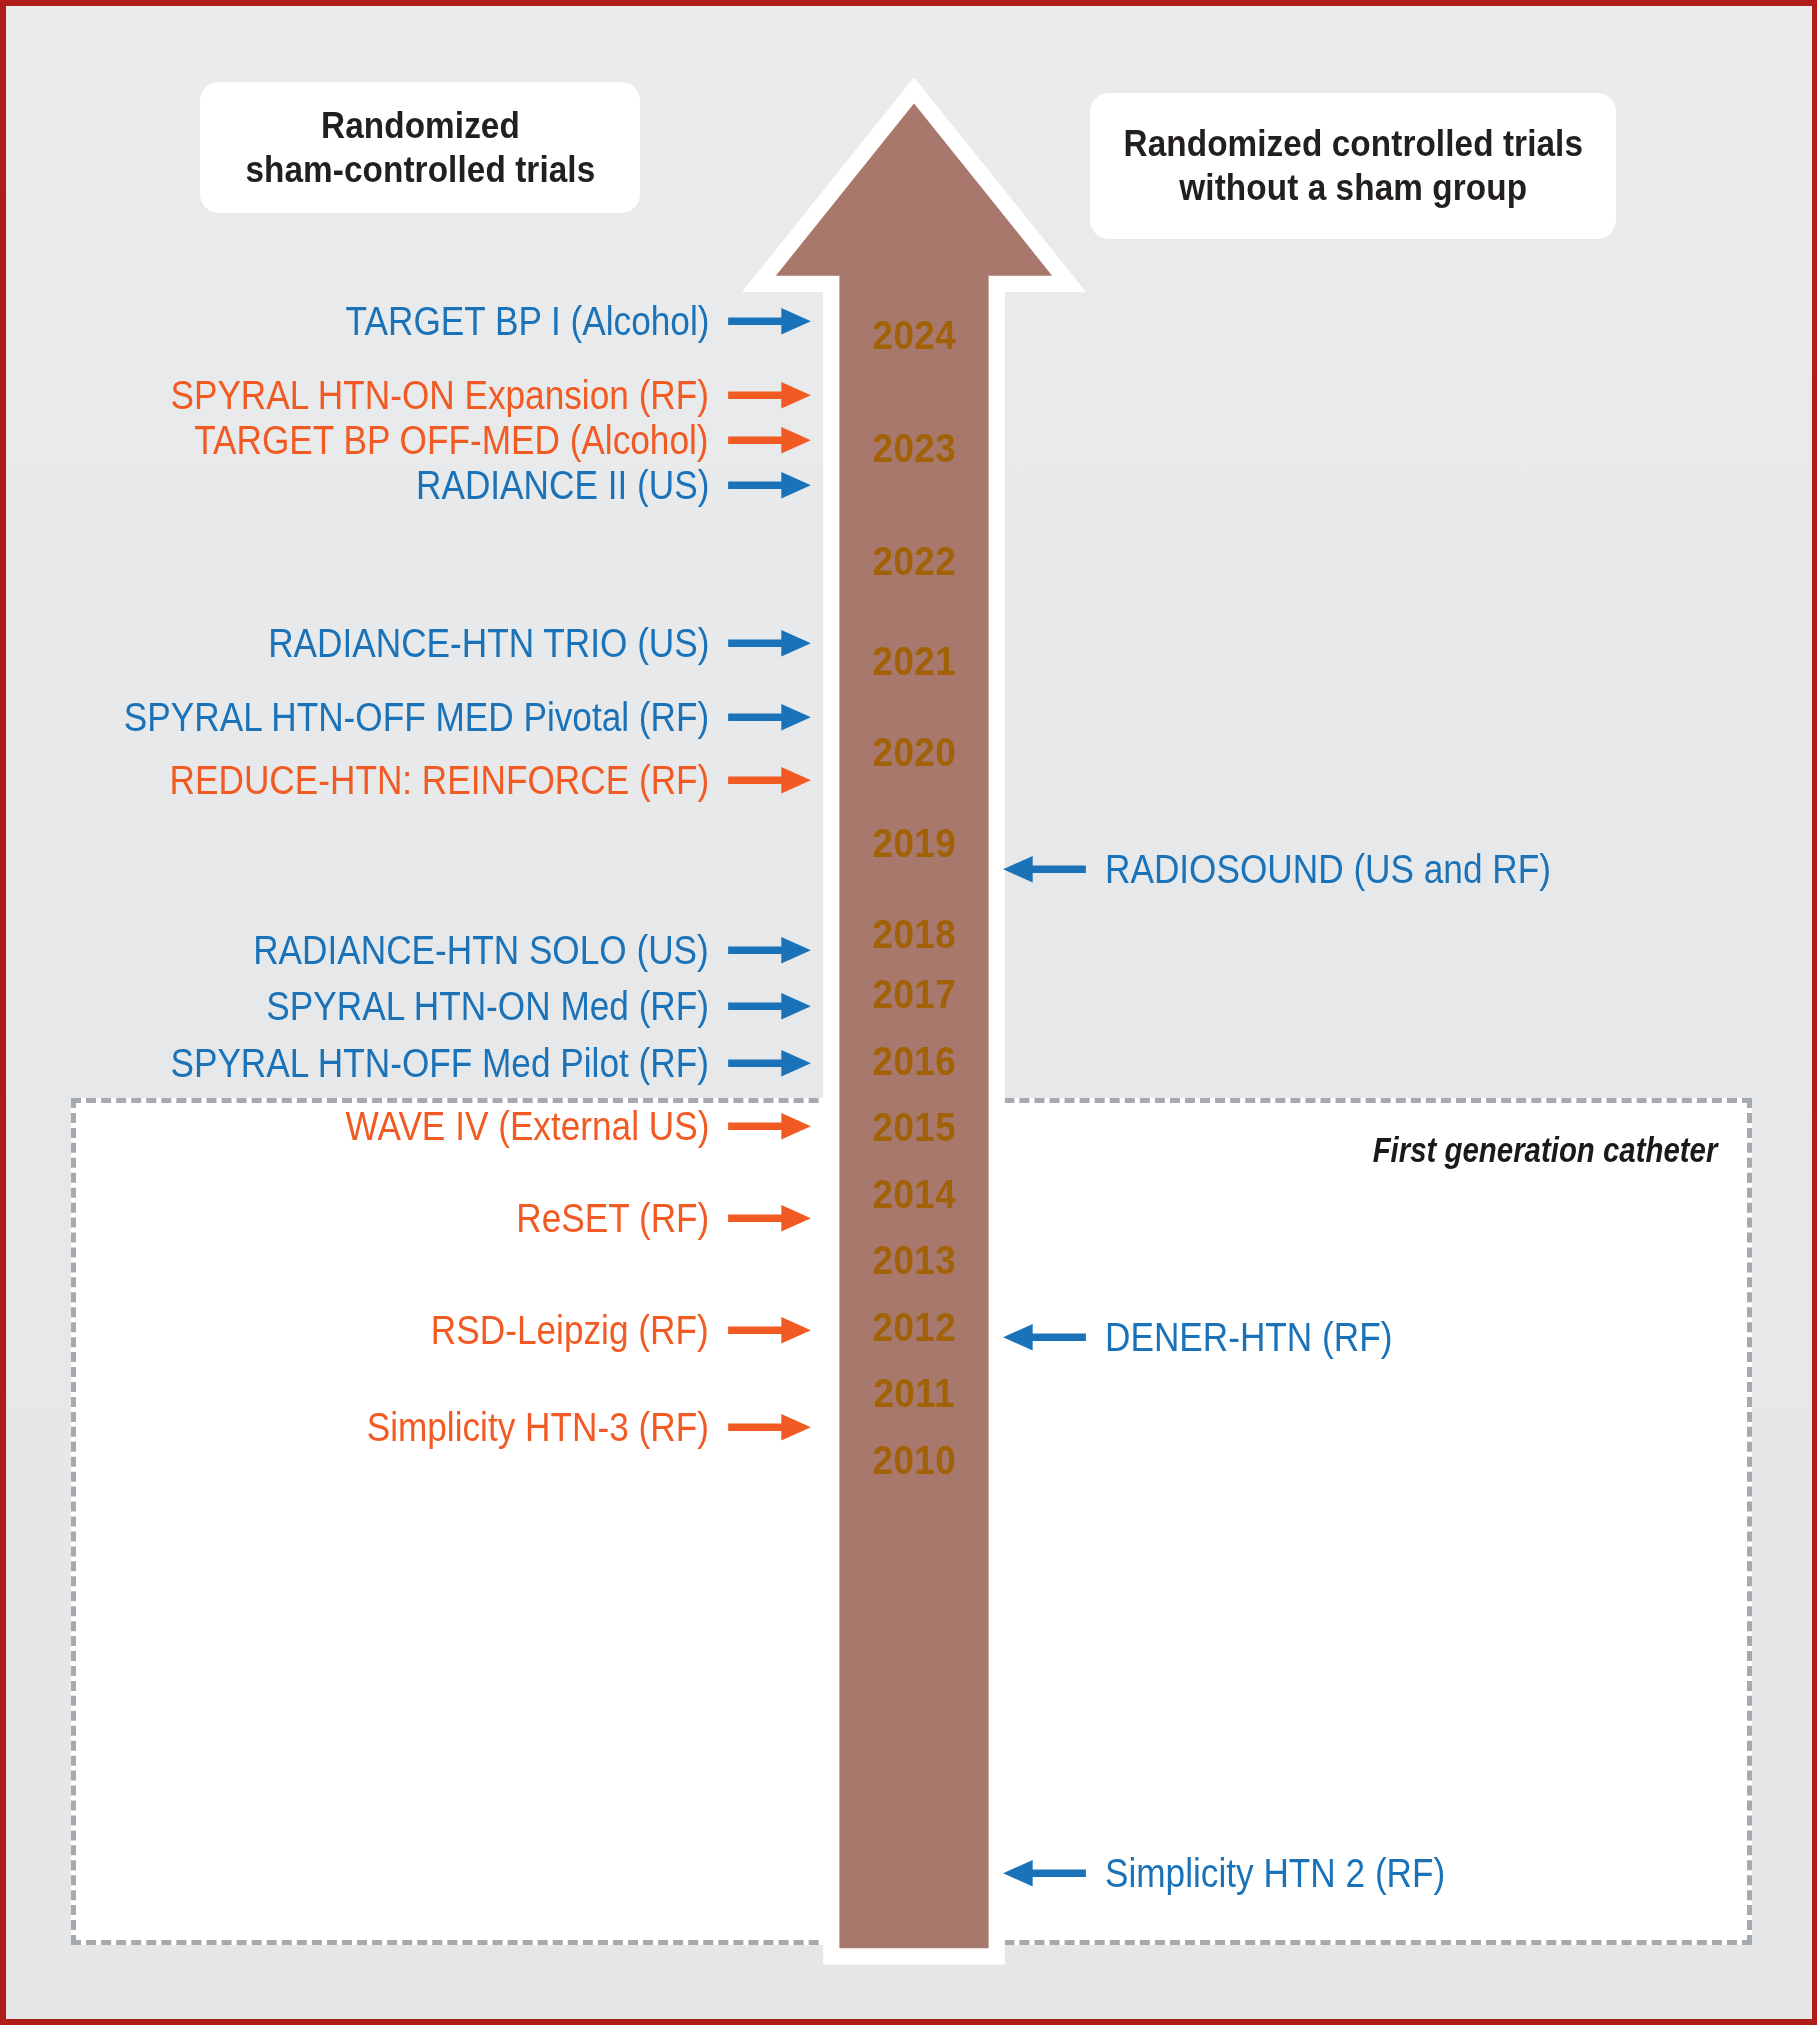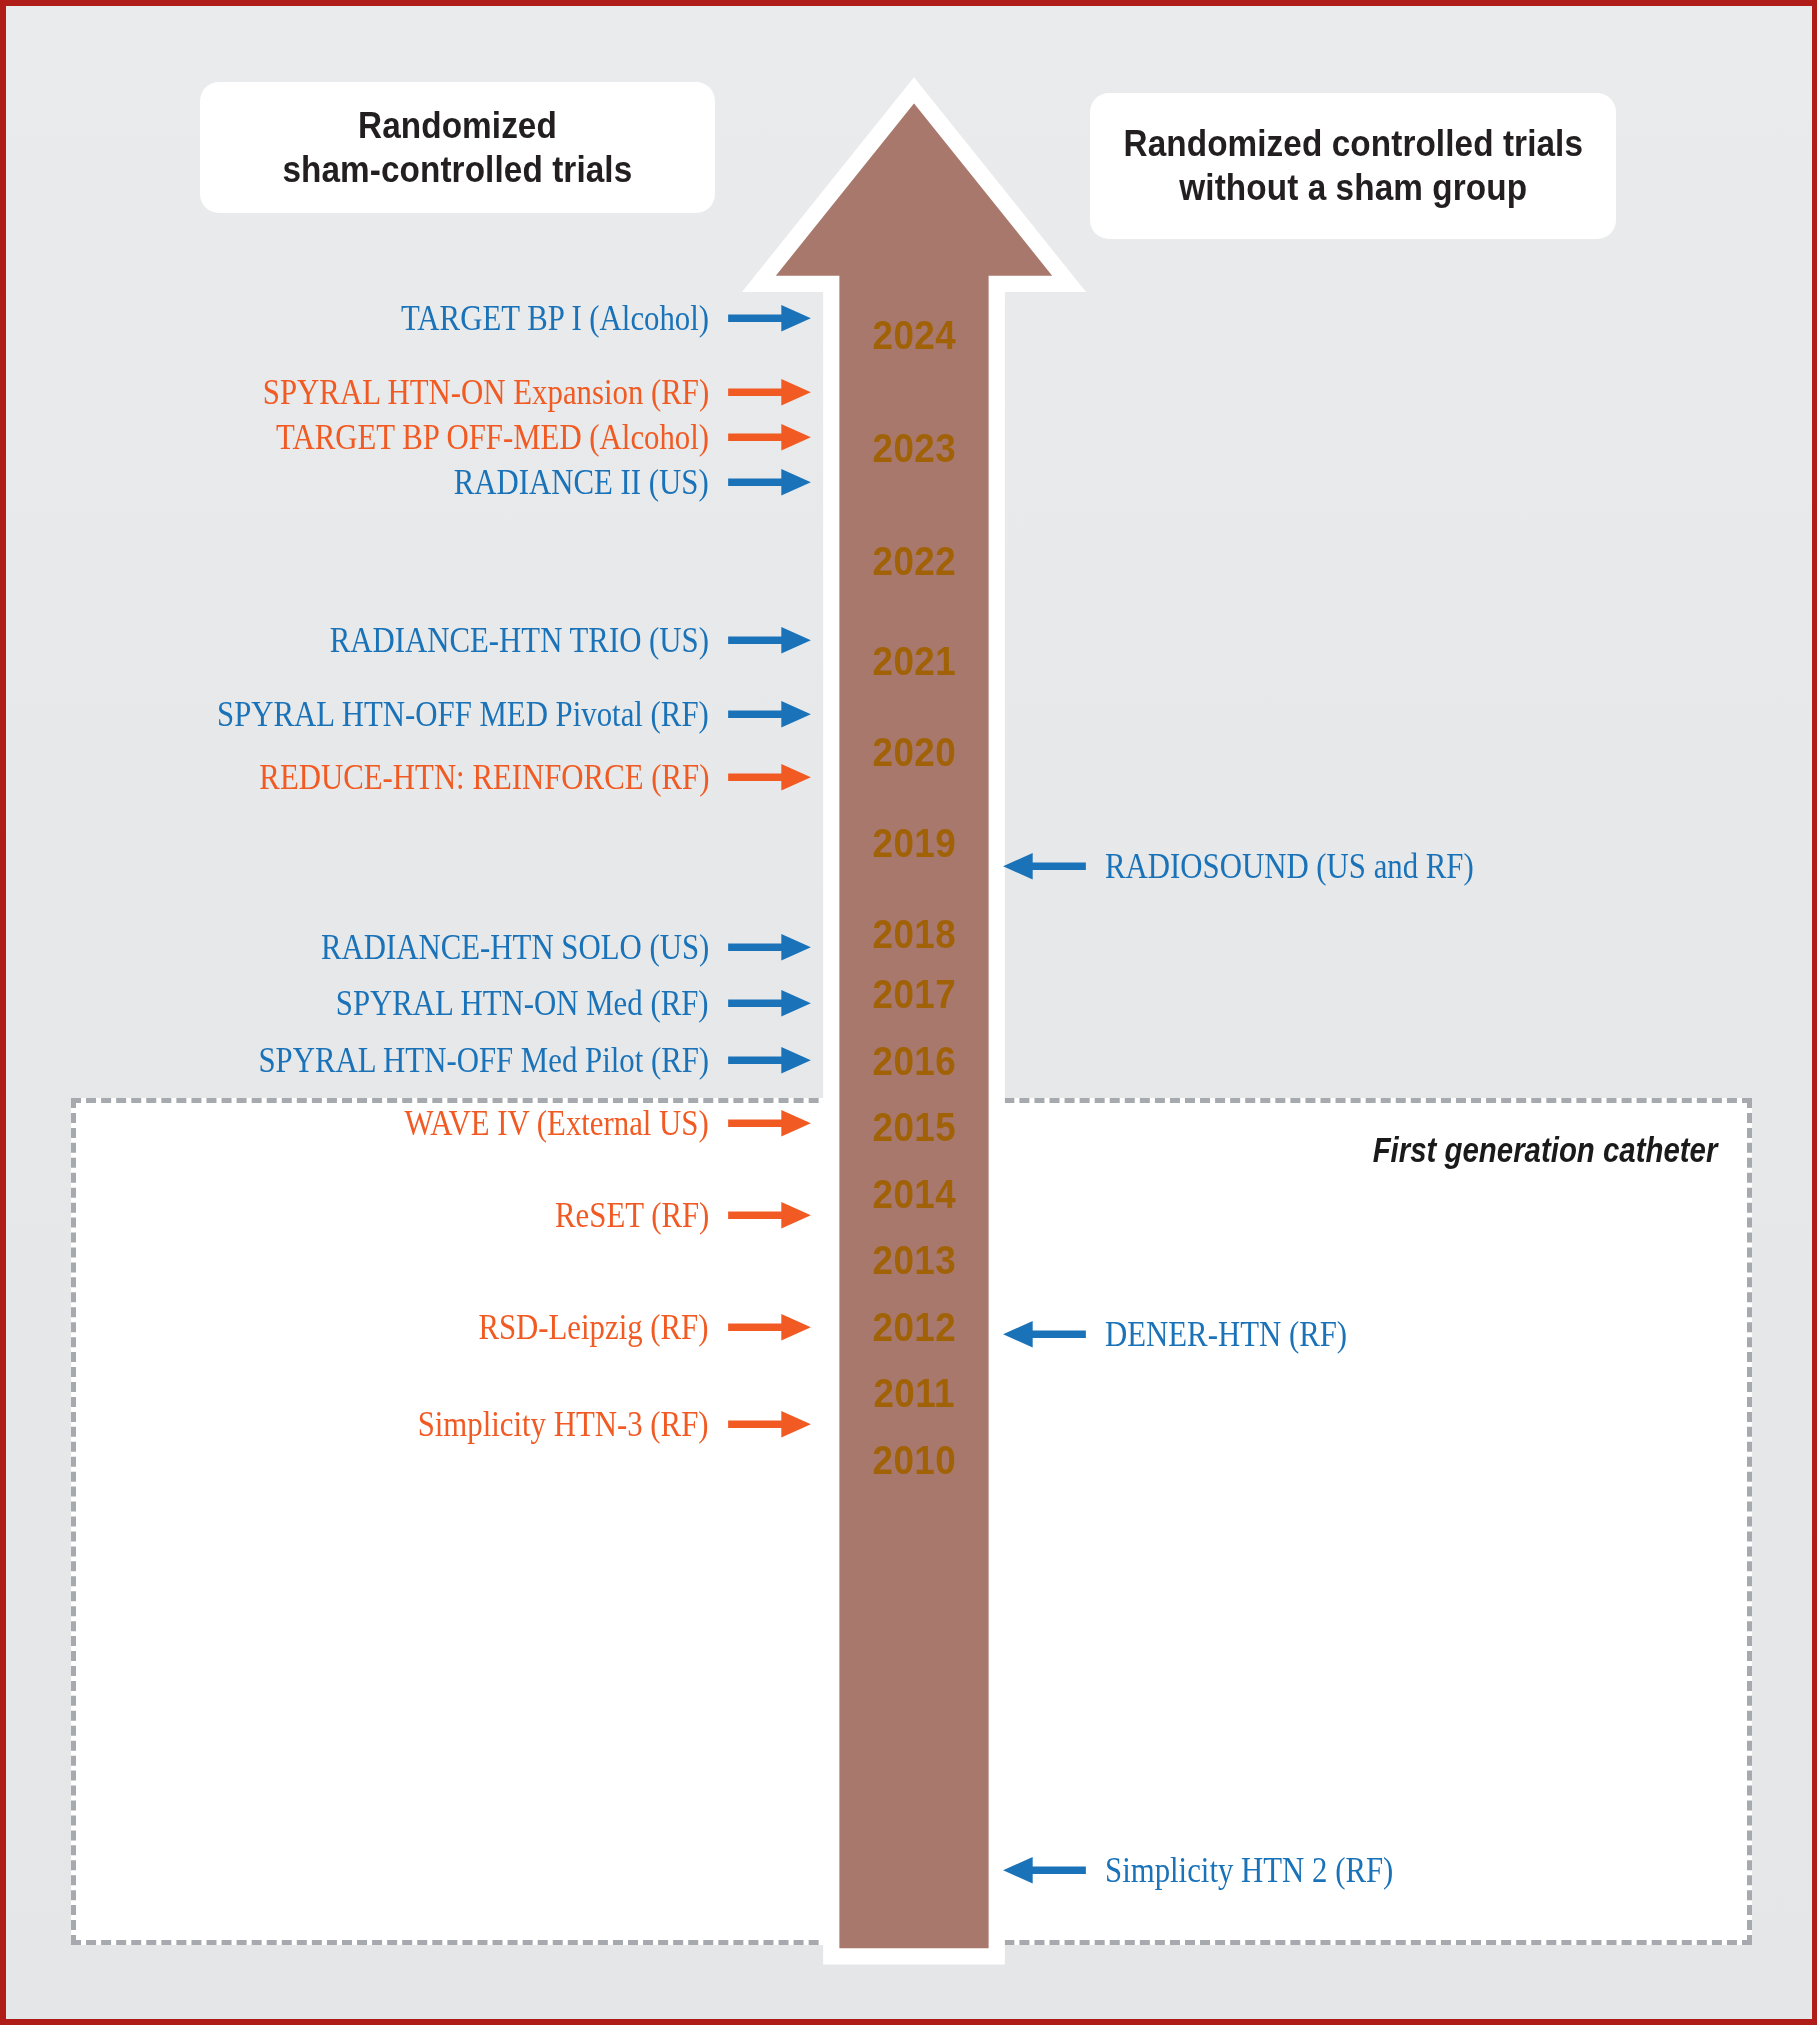--- a/index.html
+++ b/index.html
@@ -62,21 +62,21 @@
     justify-content: center;
     text-align: center;
     color: #231f20;
     font-weight: 700;
     font-size: 37px;
     line-height: 1.18;
     letter-spacing: 0.1px;
     font-family: "Liberation Sans Narrow", "Liberation Sans", sans-serif;
   }
   .header-pill span { display: block; white-space: nowrap; transform: scaleX(0.9); }
-  #hdr-left  { left: 194px;  top: 76px; width: 515px; height: 131px; }
+  #hdr-left  { left: 194px;  top: 76px; width: 440px; height: 131px; }
   #hdr-right { left: 1084px; top: 87px; width: 526px; height: 146px; }
 
   
   .arrow-wrap {
     position: absolute;
     left: 744px;
     top: 74px;
     width: 328px;
     height: 1880px;
   }
@@ -96,24 +96,24 @@
     letter-spacing: 0.4px;
   }
   .year span { display: inline-block; transform: scaleX(0.92); }
 
   
   .trial {
     position: absolute;
     display: flex;
     align-items: center;
     white-space: nowrap;
-    font-size: 35px;
+    font-size: 40px;
     font-weight: 400;
     line-height: 1;
-    font-family: Liberation Serif, serif;
+    font-family: Liberation Sans, sans-serif;
   }
   .trial .lbl { display: inline-block; transform: scaleX(0.88); transform-origin: right center; }
   .trial.right .lbl { transform-origin: left center; }
   .trial.left  { justify-content: flex-end; right: 1001px; }
   .trial.right { justify-content: flex-start; left: 997px; }
 
   .trial.blue   { color: #1a72b8; }
   .trial.orange { color: #f15a22; }
 
   .arrow-ico { flex: none; display: block; }

